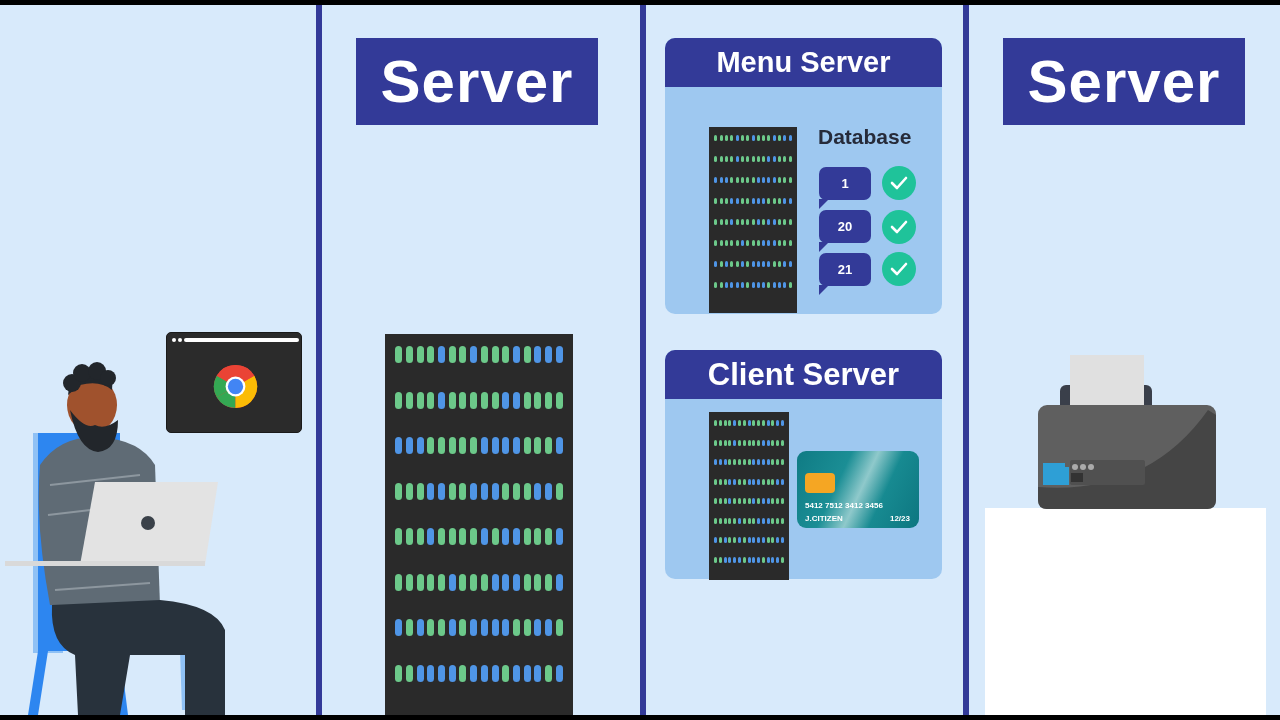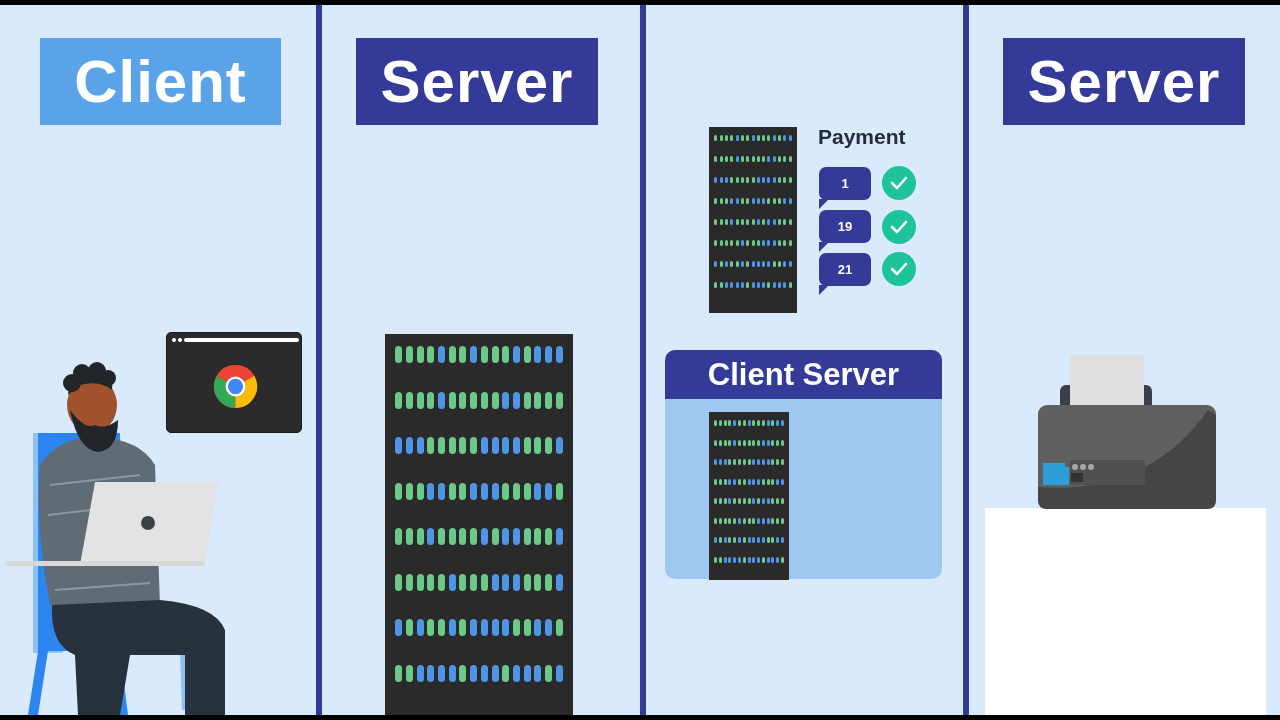--- a/index.html
+++ b/index.html
@@ -48,21 +48,20 @@
 </style>
 </head>
 <body>
 
 <div class="stage">
 
   <div class="divider" style="left:316px;"></div>
   <div class="divider" style="left:640px;"></div>
   <div class="divider" style="left:963px;"></div>
 
-  <div class="title-box title-big client-title">Client</div>
   <div class="title-box title-big server-title-1">Server</div>
   <div class="title-box title-big server-title-2">Server</div>
 
   <div class="browser-window">
     <span class="browser-dot" style="left:5px;"></span>
     <span class="browser-dot" style="left:11px;"></span>
     <span class="browser-urlbar"></span>
     <svg class="chrome-logo" viewBox="0 0 100 100">
       <circle cx="50" cy="50" r="48" fill="#ea4335"></circle>
       <path d="M50 50 L8.4 74 A48 48 0 0 1 8.4 26 Z" fill="#34a853"></path>
@@ -244,20 +243,23 @@
         <span class="led" style="width: 7px; height: 17px; background: rgb(79, 149, 230);"></span>
         <span class="led" style="width: 7px; height: 17px; background: rgb(108, 201, 138);"></span>
         <span class="led" style="width: 7px; height: 17px; background: rgb(79, 149, 230);"></span>
         <span class="led" style="width: 7px; height: 17px; background: rgb(79, 149, 230);"></span>
         <span class="led" style="width: 7px; height: 17px; background: rgb(79, 149, 230);"></span>
         <span class="led" style="width: 7px; height: 17px; background: rgb(108, 201, 138);"></span>
         <span class="led" style="width: 7px; height: 17px; background: rgb(79, 149, 230);"></span>
       </div>
     </div>
 
+  <div class="panel menu-panel">
+    <div class="panel-header">Menu Server</div>
+  </div>
   <div class="rack" id="rack-menu" style="left:709px; top:122px; width:88px; height:186px;">
       <div class="rack-row" style="top: 8px; gap: 2.3px;">
         <span class="led" style="width: 3px; height: 6px; background: rgb(108, 201, 138);"></span>
         <span class="led" style="width: 3px; height: 6px; background: rgb(108, 201, 138);"></span>
         <span class="led" style="width: 3px; height: 6px; background: rgb(108, 201, 138);"></span>
         <span class="led" style="width: 3px; height: 6px; background: rgb(108, 201, 138);"></span>
         <span class="led" style="width: 3px; height: 6px; background: rgb(79, 149, 230);"></span>
         <span class="led" style="width: 3px; height: 6px; background: rgb(108, 201, 138);"></span>
         <span class="led" style="width: 3px; height: 6px; background: rgb(108, 201, 138);"></span>
         <span class="led" style="width: 3px; height: 6px; background: rgb(79, 149, 230);"></span>
@@ -382,32 +384,32 @@
         <span class="led" style="width: 3px; height: 6px; background: rgb(79, 149, 230);"></span>
         <span class="led" style="width: 3px; height: 6px; background: rgb(79, 149, 230);"></span>
         <span class="led" style="width: 3px; height: 6px; background: rgb(79, 149, 230);"></span>
         <span class="led" style="width: 3px; height: 6px; background: rgb(108, 201, 138);"></span>
         <span class="led" style="width: 3px; height: 6px; background: rgb(79, 149, 230);"></span>
         <span class="led" style="width: 3px; height: 6px; background: rgb(79, 149, 230);"></span>
         <span class="led" style="width: 3px; height: 6px; background: rgb(79, 149, 230);"></span>
         <span class="led" style="width: 3px; height: 6px; background: rgb(108, 201, 138);"></span>
       </div>
     </div>
-  <div class="db-label">Payment</div>
+  <div class="db-label">Database</div>
 
   <div class="bubble" style="top:162px;">
       <span>1</span>
     </div>
   <div class="check" style="top:161px;">
     <svg width="18" height="14" viewBox="0 0 18 14">
         <path d="M2 7 L7 12 L16 2" stroke="#fff" stroke-width="2.6" fill="none" stroke-linecap="round" stroke-linejoin="round"></path>
       </svg>
   </div>
   <div class="bubble" style="top:205px;">
-      <span>19</span>
+      <span>20</span>
     </div>
   <div class="check" style="top:205px;">
     <svg width="18" height="14" viewBox="0 0 18 14">
         <path d="M2 7 L7 12 L16 2" stroke="#fff" stroke-width="2.6" fill="none" stroke-linecap="round" stroke-linejoin="round"></path>
       </svg>
   </div>
   <div class="bubble" style="top:248px;">
       <span>21</span>
     </div>
   <div class="check" style="top:247px;">
@@ -551,20 +553,26 @@
         <span class="led" style="width: 3px; height: 6px; background: rgb(79, 149, 230);"></span>
         <span class="led" style="width: 3px; height: 6px; background: rgb(79, 149, 230);"></span>
         <span class="led" style="width: 3px; height: 6px; background: rgb(108, 201, 138);"></span>
         <span class="led" style="width: 3px; height: 6px; background: rgb(79, 149, 230);"></span>
         <span class="led" style="width: 3px; height: 6px; background: rgb(79, 149, 230);"></span>
         <span class="led" style="width: 3px; height: 6px; background: rgb(79, 149, 230);"></span>
         <span class="led" style="width: 3px; height: 6px; background: rgb(108, 201, 138);"></span>
       </div>
     </div>
 
+  <div class="card">
+    <div class="chip"></div>
+    <div class="card-number">5412 7512 3412 3456</div>
+    <div class="card-name">J.CITIZEN</div>
+    <div class="card-expiry">12/23</div>
+  </div>
 
   <div class="white-table"></div>
   <svg class="printer" viewBox="0 0 178 156">
     <rect x="22" y="30" width="92" height="50" rx="6" fill="#3a3f4a"></rect>
     <rect x="32" y="0" width="74" height="75" fill="#e0e0e0"></rect>
     <rect x="0" y="50" width="178" height="104" rx="9" fill="#5f5f5f"></rect>
     <path d="M178 60 L178 145 Q178 154 169 154 L9 154 Q0 154 0 145 L0 132 Q110 140 170 55 Z" fill="#454545"></path>
     <rect x="32" y="105" width="75" height="25" rx="2" fill="#505050"></rect>
     <rect x="5" y="108" width="22" height="22" fill="#2e9fd6"></rect>
     <rect x="9" y="112" width="22" height="18" fill="#2e9fd6"></rect>

